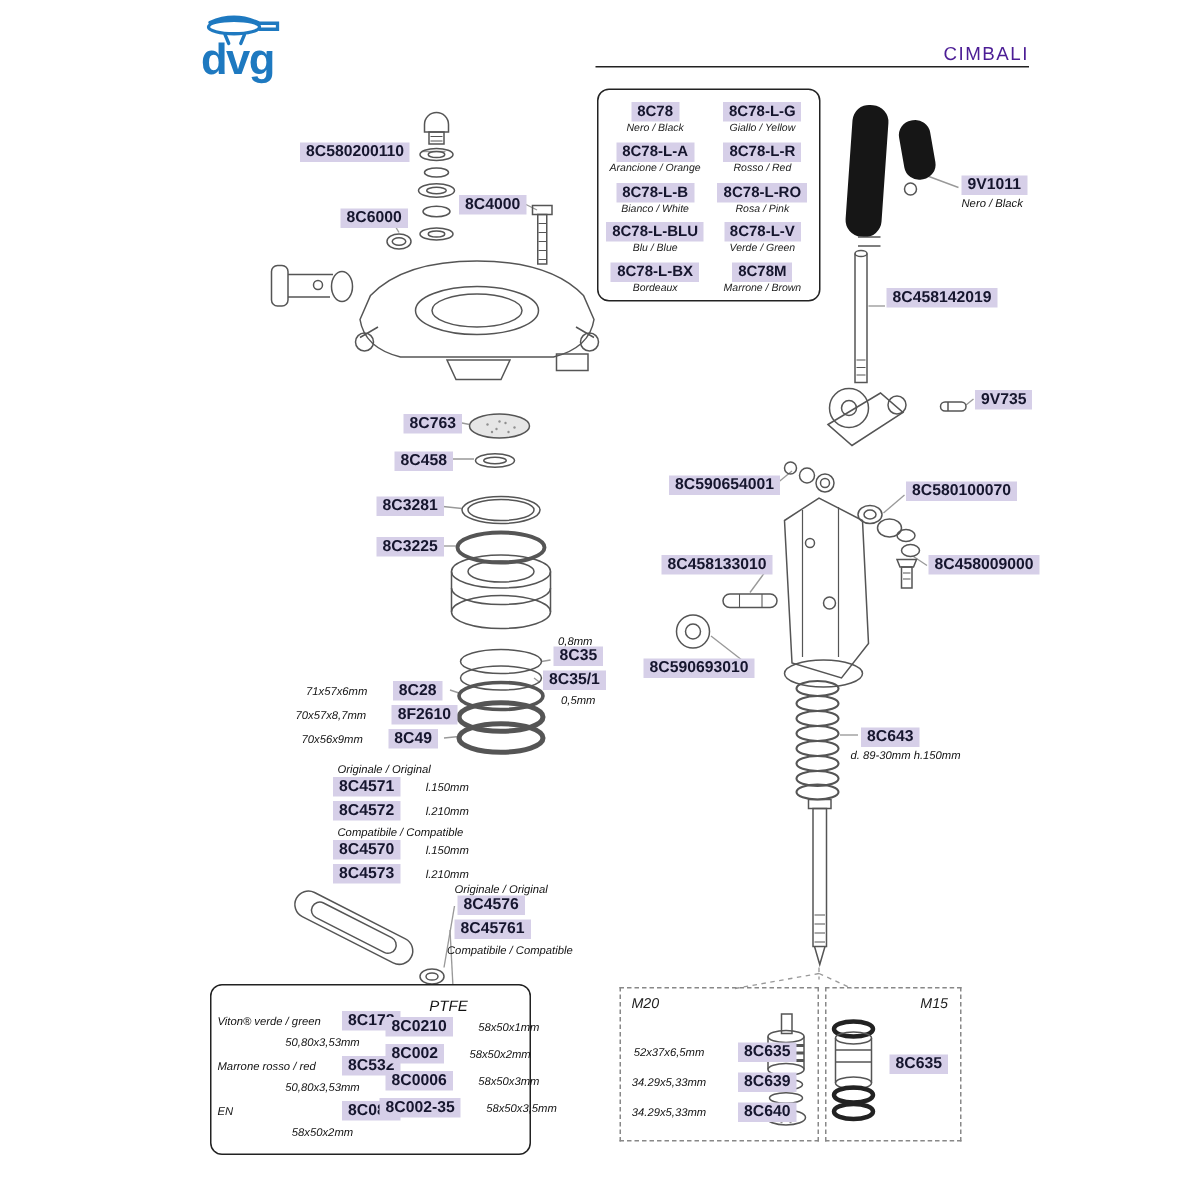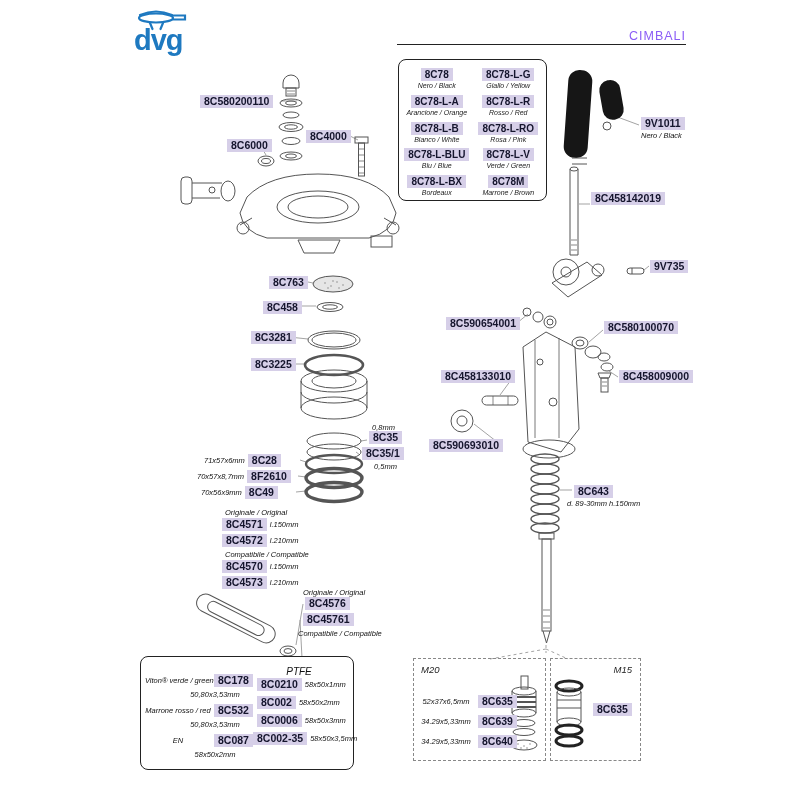--- a/index.html
+++ b/index.html
@@ -4,31 +4,31 @@
 <style>
   * { margin:0; padding:0; box-sizing:border-box; }
   html,body { width:800px; height:800px; background:#fff; font-family:"Liberation Sans", sans-serif; }
   .page { position:relative; width:800px; height:800px; overflow:hidden; }
   svg.art { position:absolute; left:0; top:0; z-index:0; }
 
   .plabel { position:absolute; z-index:3; background:#d6cfe8; color:#15152d; font-weight:bold;
             font-size:10.5px; line-height:13px; padding:0 4px; white-space:nowrap; }
   .note   { position:absolute; z-index:3; font-size:7.5px; font-style:italic; color:#111;
             white-space:nowrap; line-height:9px; }
-  .row    { position:absolute; z-index:3; display:flex; align-items:center; gap:3px; }
+  .row    { position:absolute; z-index:3; display:flex; align-items:center; gap:17px; }
   .row .plabel, .row .note { position:static; }
-  .w66 { display:inline-block; width:66px; text-align:center; }
+  .w66 { display:inline-block; width:66px; text-align:left; }
   .w58 { display:inline-block; width:58px; text-align:center; }
 
   .brand-text { position:absolute; left:134px; top:24px; z-index:3; color:#1e79c0;
                 font-size:29px; font-weight:bold; letter-spacing:-1px; }
   .hdr-code { position:absolute; left:560px; top:8px; width:126px; text-align:right;
               font-size:23px; font-weight:bold; color:#000; z-index:3; }
   .hdr-name { position:absolute; left:560px; top:29px; width:126px; text-align:right;
-              font-size:12.5px; color:#8b5cf6; letter-spacing:1px; z-index:3; }
+              font-size:12.5px; color:#4c1d95; letter-spacing:1px; z-index:3; }
   .hdr-line { position:absolute; left:397px; top:44px; width:289px; border-top:1.5px solid #222; z-index:3; }
 
   .color-table { position:absolute; left:398px; top:59px; width:149px; height:142px;
                  border:1.2px solid #222; border-radius:8px; background:#fff; z-index:2;
                  display:grid; grid-template-columns:1fr 1fr; padding:4px 2px 2px 2px; }
   .cc { text-align:center; }
   .cc .plabel { position:static; display:inline-block; font-size:10px; }
   .cc .cdesc { display:block; font-size:7px; font-style:italic; color:#222; line-height:8px; }
 
   .box { position:absolute; z-index:2; }

